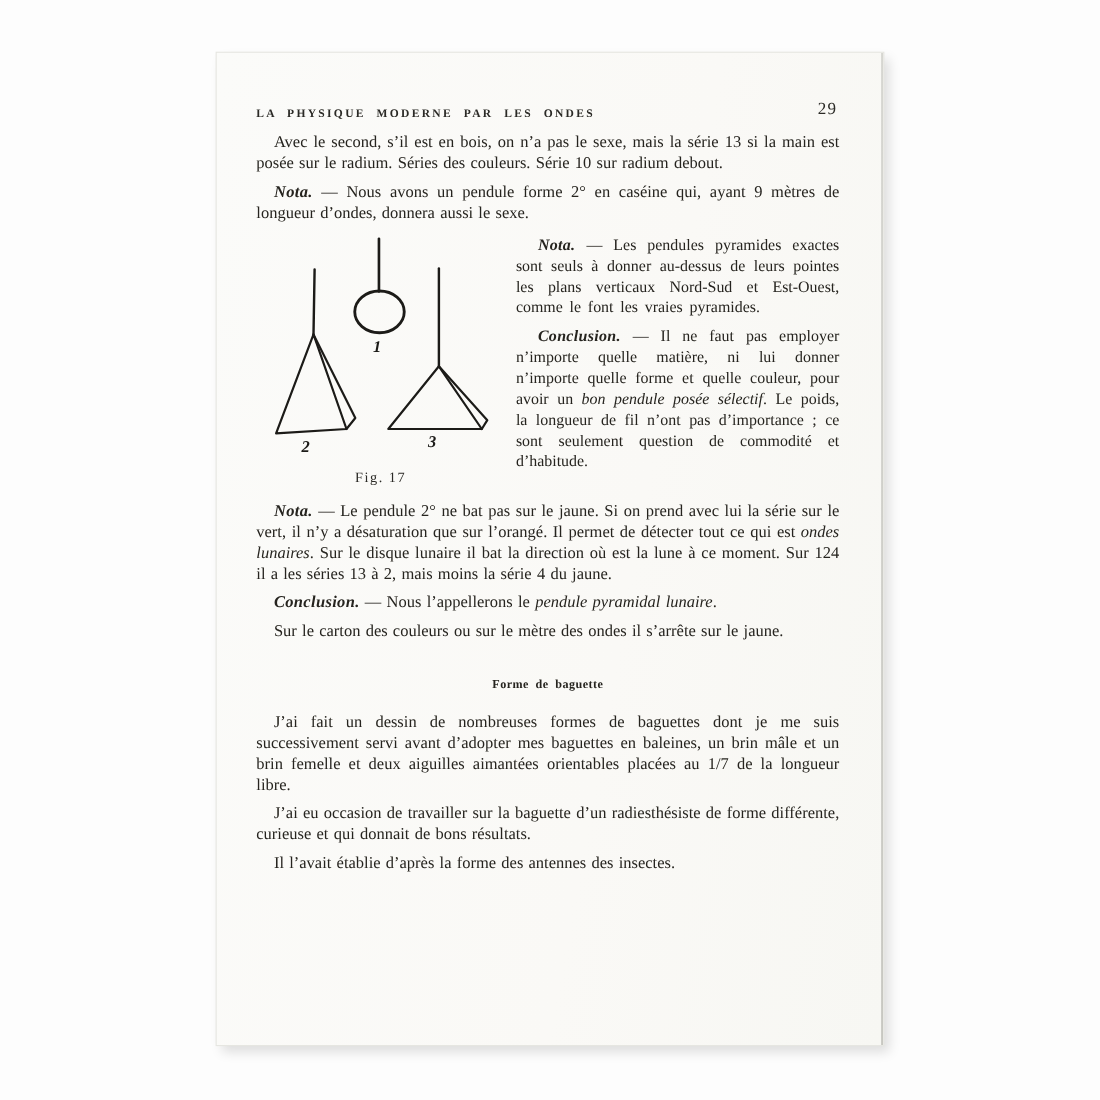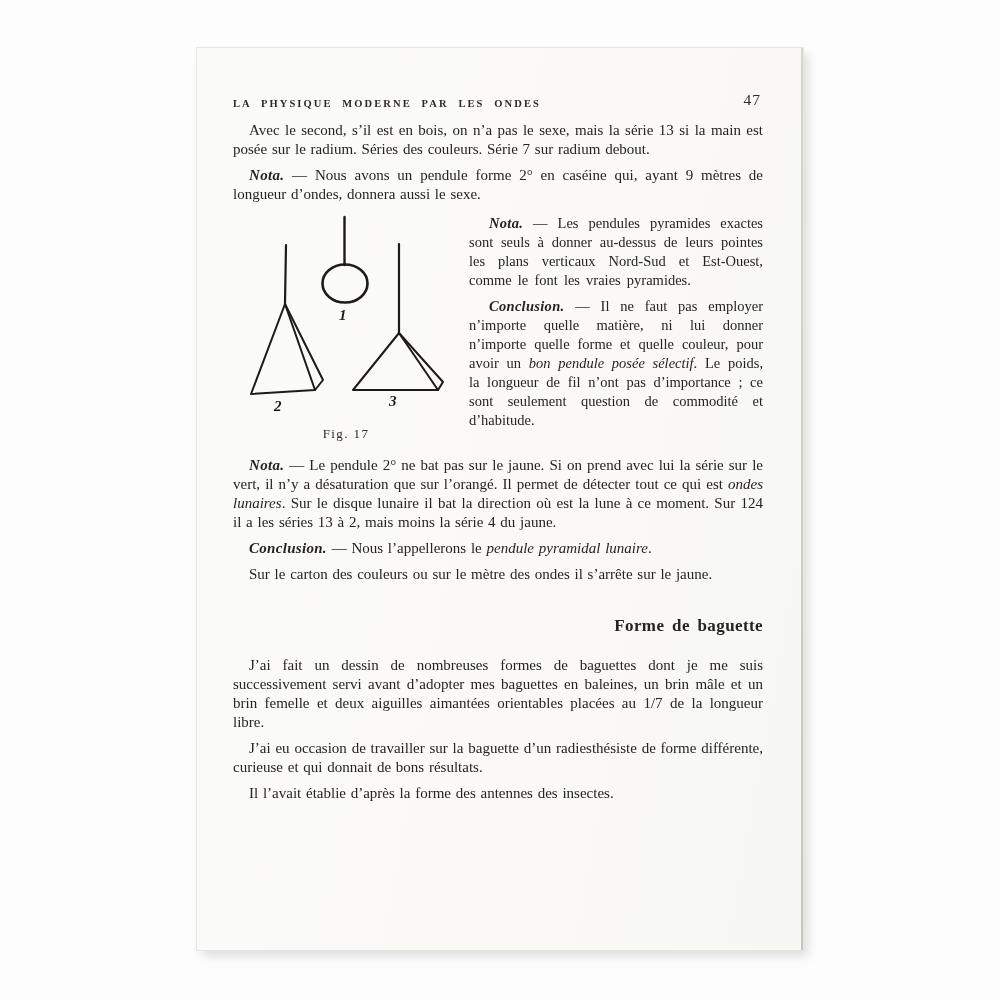--- a/index.html
+++ b/index.html
@@ -96,41 +96,41 @@
     font-weight: bold;
     fill: #1c1b18;
   }
   .figcap {
     font-family: "Liberation Serif", serif;
     font-size: 13px;
     letter-spacing: 1.4px;
     fill: #2b2a26;
   }
   .section-heading {
-    text-align: right;
-    font-size: 17px;
+    text-align: center;
+    font-size: 11px;
     font-weight: bold;
     letter-spacing: 0.4px;
     word-spacing: 3px;
     margin: 32px 0 20px 0;
     color: #26241f;
   }
 </style>
 </head>
 <body>
 
 <div class="stage">
   <div class="page">
 
     <header class="hdr">
       <span class="hdr-title">LA PHYSIQUE MODERNE PAR LES ONDES</span>
-      <span class="hdr-page">47</span>
+      <span class="hdr-page">29</span>
     </header>
 
-    <p class="body ind"><span>Avec le second, s’il est en bois, on n’a pas le sexe, mais la série 13 si la main est posée sur le radium. Séries des couleurs. Série 7 sur radium debout.</span></p>
+    <p class="body ind"><span>Avec le second, s’il est en bois, on n’a pas le sexe, mais la série 13 si la main est posée sur le radium. Séries des couleurs. Série 10 sur radium debout.</span></p>
 
     <p class="body ind"><span class="lead">Nota.</span><span> — Nous avons un pendule forme 2° en caséine qui, ayant 9 mètres de longueur d’ondes, donnera aussi le sexe.</span></p>
 
     <div class="figrow">
       <figure class="fig">
         <svg width="220" height="232" viewBox="0 0 220 232">
           <g stroke="#1c1b18" fill="none" stroke-linecap="round">
             <line x1="105.5" y1="3" x2="105.5" y2="51" stroke-width="2.4"></line>
             <ellipse cx="106" cy="69.5" rx="22.5" ry="19" stroke-width="2.6"></ellipse>
           </g>

